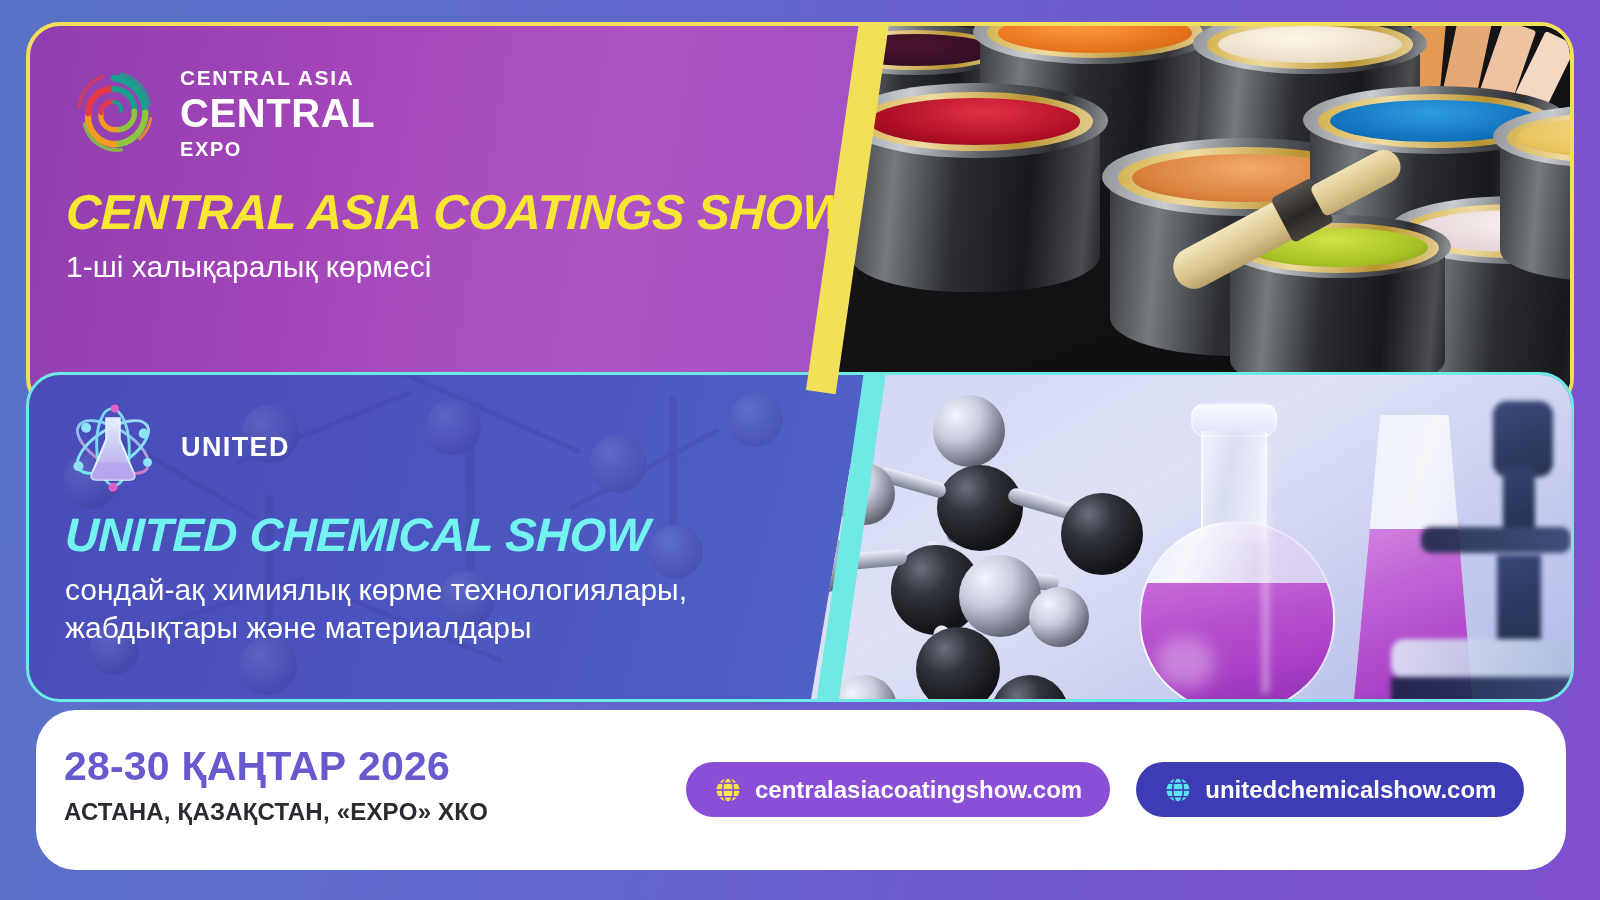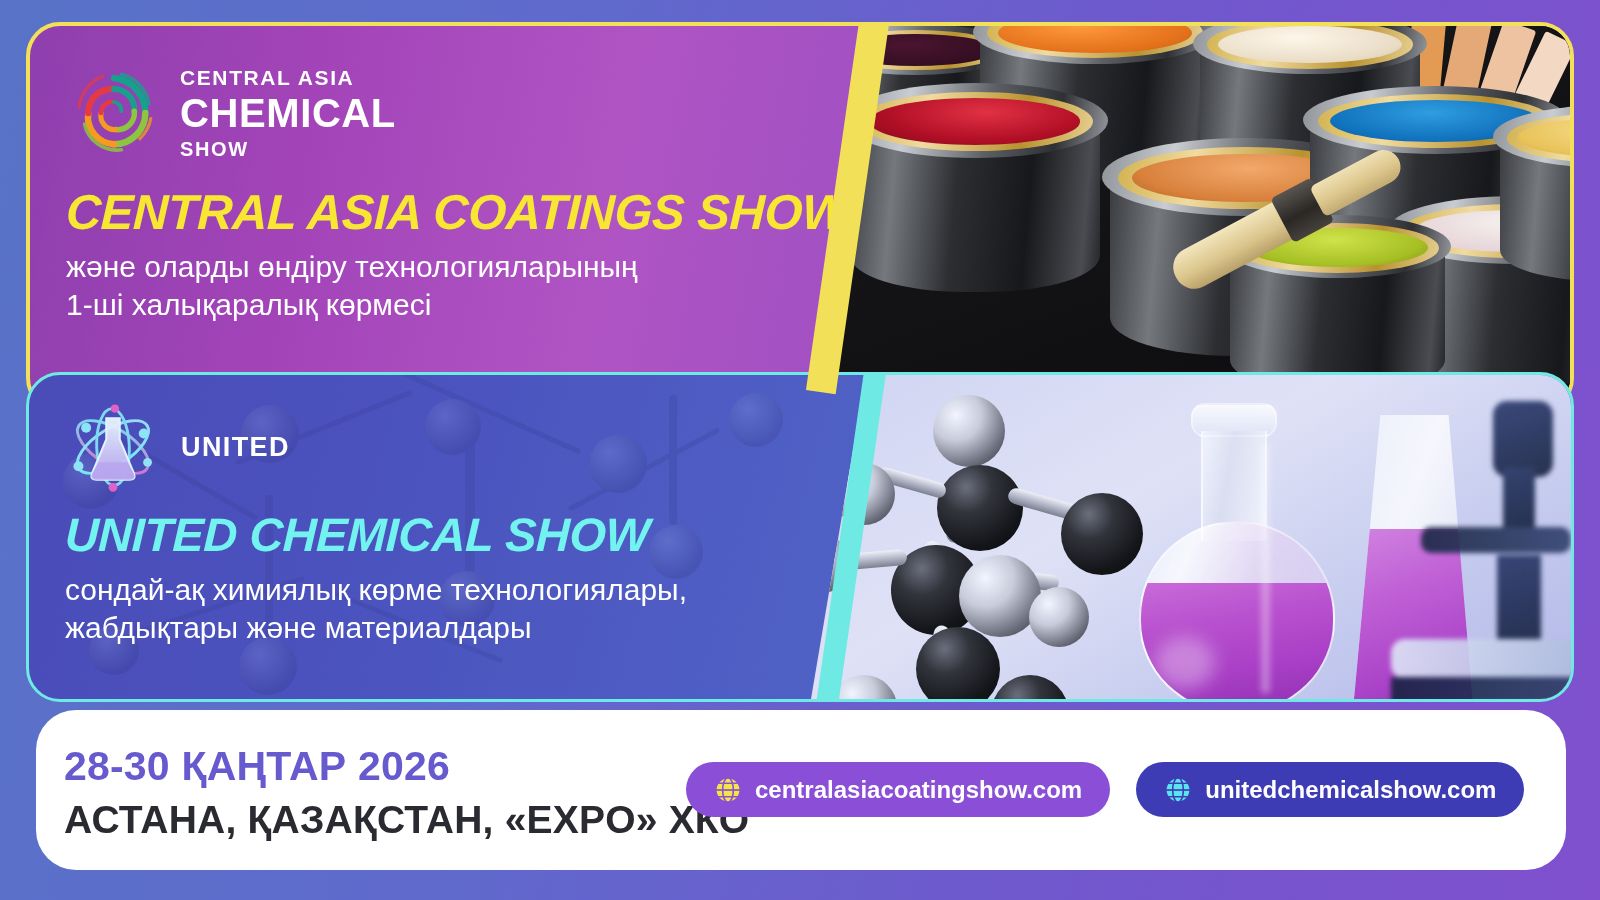--- a/index.html
+++ b/index.html
@@ -62,21 +62,21 @@
   .bgmol .n{position:absolute;border-radius:50%;background:radial-gradient(circle at 35% 30%,#cfd6ff,#2b3municipal 60%,#1d2260);}
   .bgmol .n{background:radial-gradient(circle at 35% 30%,#9fb0ea,#30357a 70%);}
   .bgmol .l{position:absolute;height:5px;background:#343a86;border-radius:4px;}
 
   
   .footer{
     position:absolute; left:36px; top:710px; width:1530px; height:160px;
     background:#ffffff; border-radius:40px;
   }
   .date-main{ color:#6759CE; font-size:41px; font-weight:bold; letter-spacing:.2px; line-height:1; }
-  .date-sub{ color:#2A2A31; font-size:39px; font-weight:bold; letter-spacing:.2px; line-height:1; margin-top:13px;}
+  .date-sub{ color:#2A2A31; font-size:24px; font-weight:bold; letter-spacing:.2px; line-height:1; margin-top:13px;}
   .pill{ display:inline-flex; align-items:center; gap:13px; height:55px; padding:0 28px;
     border-radius:28px; color:#fff; font-size:24px; font-weight:bold; white-space:nowrap;}
   .pill.p1{ background:#8A4FD6; }
   .pill.p2{ background:#3E3CB4; }
   .globe{width:28px;height:28px;flex:0 0 28px;}
 
   
   .logo-row{ position:absolute; display:flex; align-items:center; gap:20px; }
   .logo-txt-sm{ color:#fff; font-size:21px; font-weight:bold; letter-spacing:1.6px; line-height:1.1;}
   .logo-txt-lg{ color:#fff; font-size:40px; font-weight:bold; letter-spacing:.6px; line-height:1.05;}
@@ -194,29 +194,28 @@
           <path d="M50 38 A9 9 0 0 1 58 48" stroke="#17a08c" stroke-width="4"></path>
           <path d="M18 62 A36 36 0 0 0 58 90" stroke="#8cc63f" stroke-width="4" opacity=".85"></path>
           <path d="M88 40 A40 40 0 0 0 58 8" stroke="#17a08c" stroke-width="4" opacity=".8"></path>
           <path d="M12 44 A40 40 0 0 1 38 10" stroke="#e63946" stroke-width="3.5" opacity=".75"></path>
           <path d="M78 78 A40 40 0 0 0 90 56" stroke="#f59b1e" stroke-width="3.5" opacity=".75"></path>
         </g>
       </svg>
     </span>
     <span style="display:block;">
       <span class="logo-txt-sm" style="display:block;">CENTRAL ASIA</span>
-      <span class="logo-txt-lg" style="display:block;margin-top:3px;">CHEMICAL</span>
-      <span class="logo-txt-xs" style="display:block;margin-top:4px;">SHOW</span>
+      <span class="logo-txt-lg" style="display:block;margin-top:3px;">CENTRAL</span>
+      <span class="logo-txt-xs" style="display:block;margin-top:4px;">EXPO</span>
     </span>
   </div>
 
   <div class="hl-yellow" style="position:absolute;left:36px;top:158px;">CENTRAL ASIA COATINGS SHOW</div>
 
   <div style="position:absolute;left:36px;top:222px;">
-    <div class="sub-white">және оларды өндіру технологияларының</div>
     <div class="sub-white">1-ші халықаралық көрмесі</div>
   </div>
 </div>
 
 <div class="card-chem">
 
   <div class="bgmol">
     <div class="l" style="left:60px;top:96px;width:180px;transform:rotate(30deg);"></div>
     <div class="l" style="left:200px;top:50px;width:190px;transform:rotate(-22deg);"></div>
     <div class="l" style="left:360px;top:34px;width:200px;transform:rotate(24deg);"></div>

